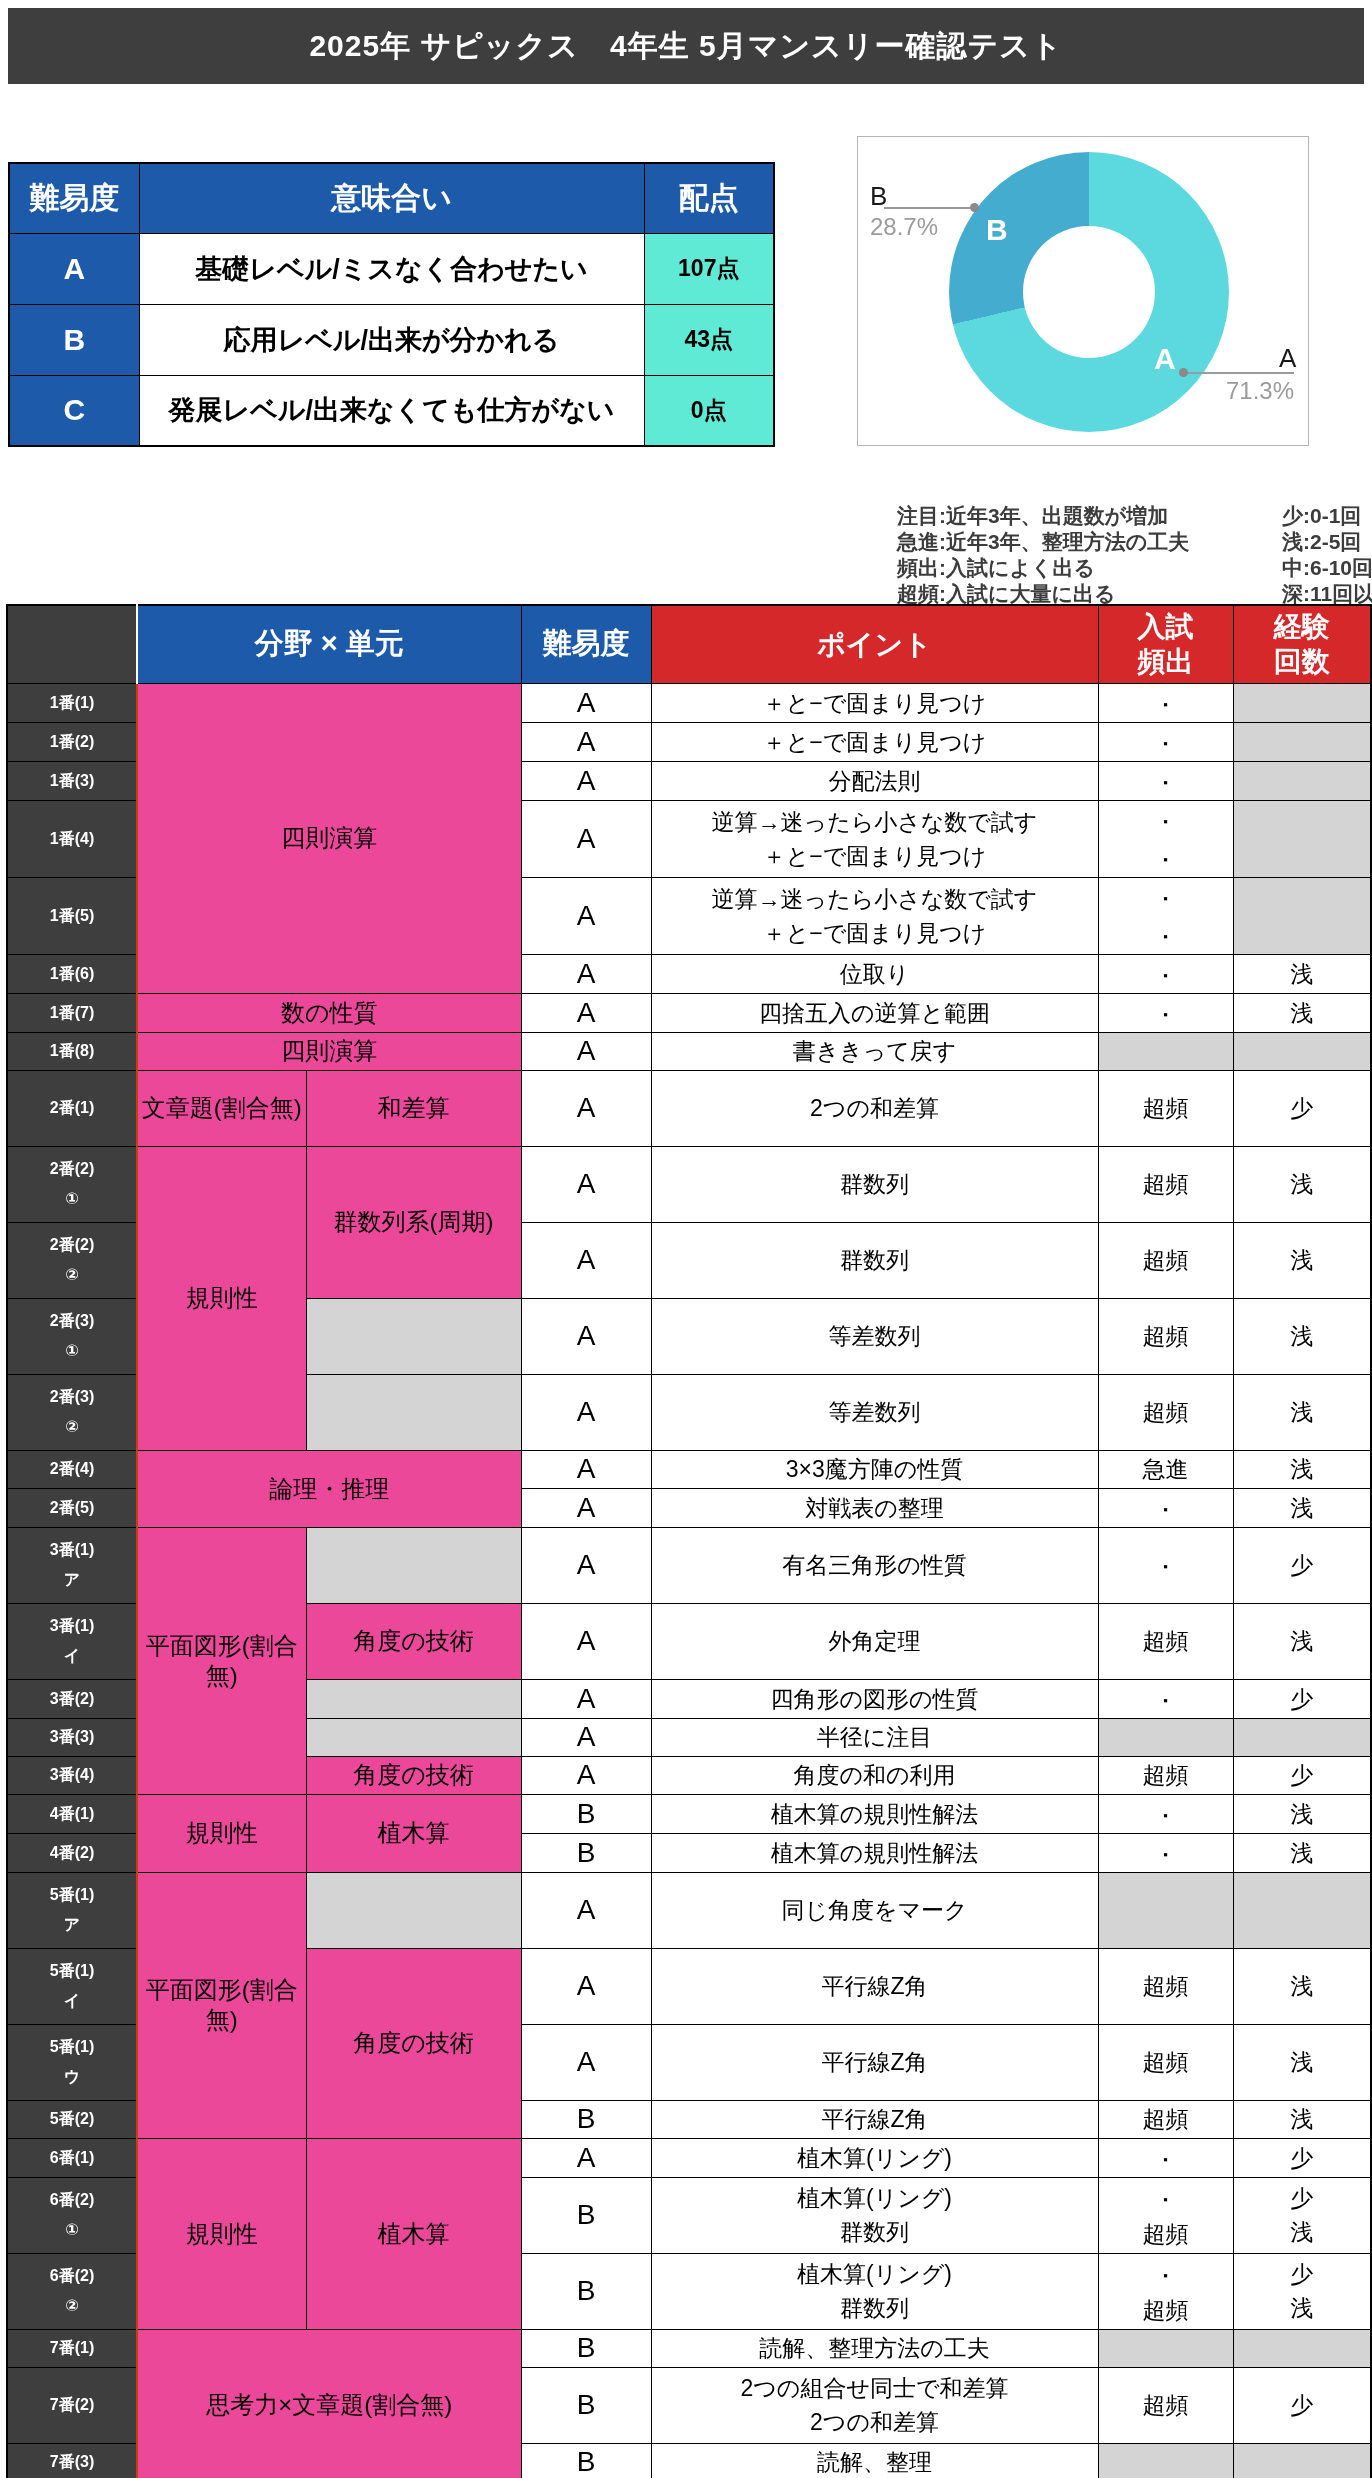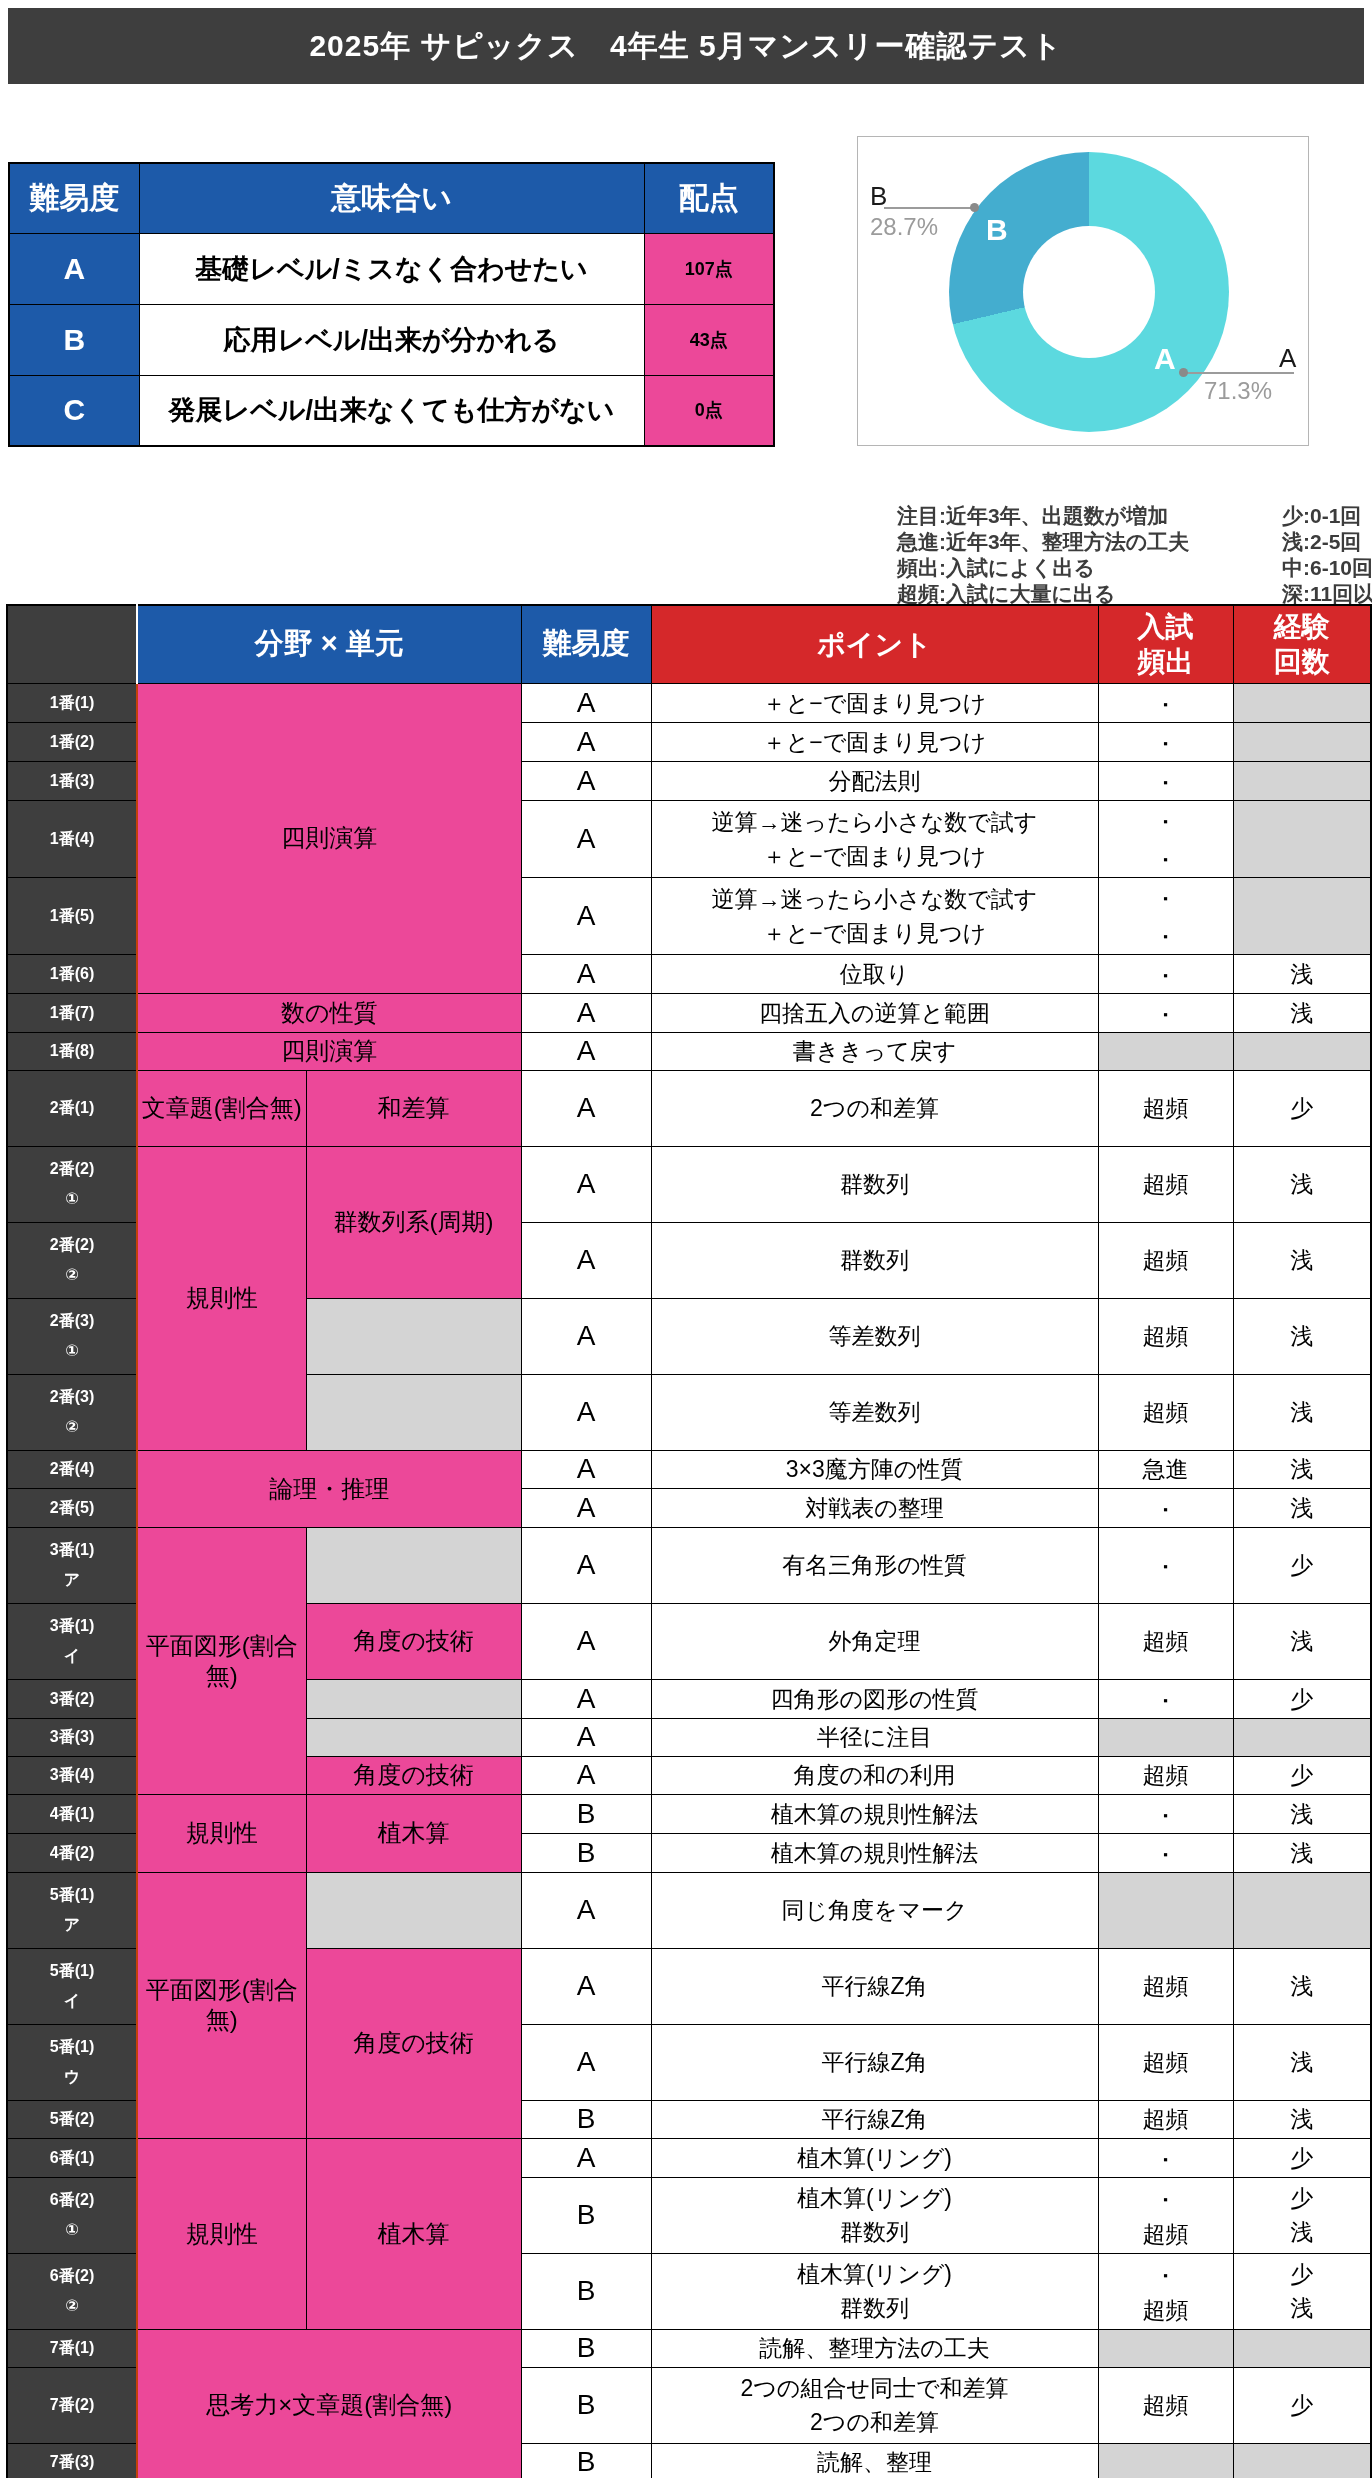--- a/index.html
+++ b/index.html
@@ -13,21 +13,21 @@
 
   
   .diff-table{position:absolute;left:8px;top:162px;border-collapse:collapse;table-layout:fixed;
     border:2px solid #000;}
   .diff-table th,.diff-table td{border:1px solid #000;text-align:center;vertical-align:middle;padding:0 4px;}
   .diff-table thead tr{height:70px;}
   .diff-table tbody tr{height:71px;}
   .diff-table th{background:var(--blue,#1D5AA9);color:#fff;font-size:30px;font-weight:bold;}
   .diff-table td.lvl{background:var(--blue,#1D5AA9);color:#fff;font-size:30px;font-weight:bold;}
   .diff-table td.mean{font-size:27px;font-weight:bold;color:#000;background:#fff;}
-  .diff-table td.pts{font-size:18px;font-weight:bold;color:#000;background:#ec4899;}
+  .diff-table td.pts{font-size:23px;font-weight:bold;color:#000;background:#5eead4;}
 
   
   .chart-panel{position:absolute;left:857px;top:136px;width:450px;height:308px;background:#fff;
     border:1px solid #b5b5b5;}
   .donut{position:absolute;left:91px;top:15px;width:280px;height:280px;border-radius:50%;}
   .hole{position:absolute;left:74px;top:74px;width:132px;height:132px;border-radius:50%;background:#fff;}
   .slice-label{position:absolute;color:#fff;font-size:30px;font-weight:bold;}
   #slbA{left:296px;top:205px;}
   #slbB{left:128px;top:76px;}
   .co-label{position:absolute;color:#1a1a1a;font-size:26px;font-weight:normal;}
@@ -108,21 +108,21 @@
     <span class="slice-label" id="slbB">B</span>
 
     <span class="co-label" style="left:12px;top:44px">B</span>
     <div class="leader" style="left:26px;top:70px;width:90px"></div>
     <div class="leader-dot" style="left:112px;top:66px"></div>
     <span class="co-value" style="left:12px;top:76px">28.7%</span>
 
     <span class="co-label" style="left:421px;top:206px">A</span>
     <div class="leader" style="left:326px;top:235px;width:110px"></div>
     <div class="leader-dot" style="left:321px;top:231px"></div>
-    <span class="co-value" style="left:346px;top:240px;width:90px;text-align:left">71.3%</span>
+    <span class="co-value" style="left:346px;top:240px;width:90px;text-align:right">71.3%</span>
   </div>
 
   <div class="legend legend-freq" id="legend-freq">
       <div>注目:近年3年、出題数が増加</div>
       <div>急進:近年3年、整理方法の工夫</div>
       <div>頻出:入試によく出る</div>
       <div>超頻:入試に大量に出る</div>
     </div>
   <div class="legend legend-exp" id="legend-exp">
       <div>少:0-1回</div>

